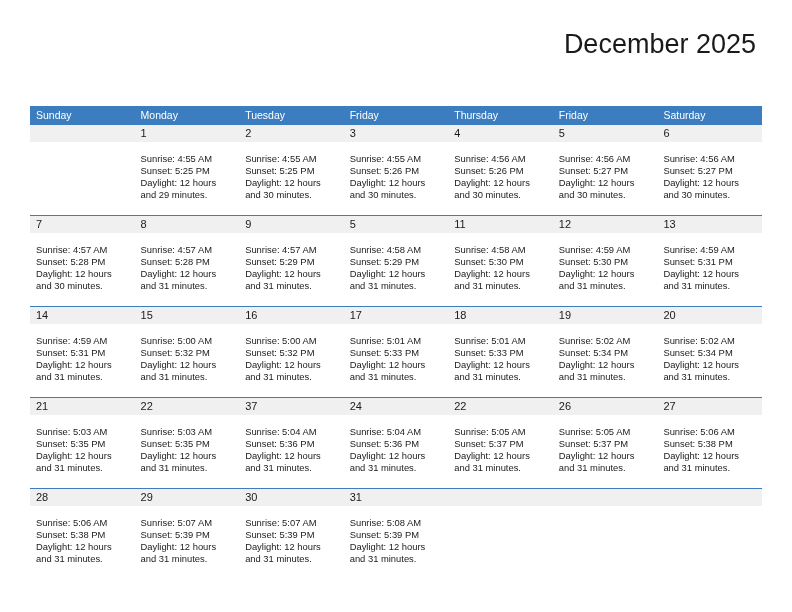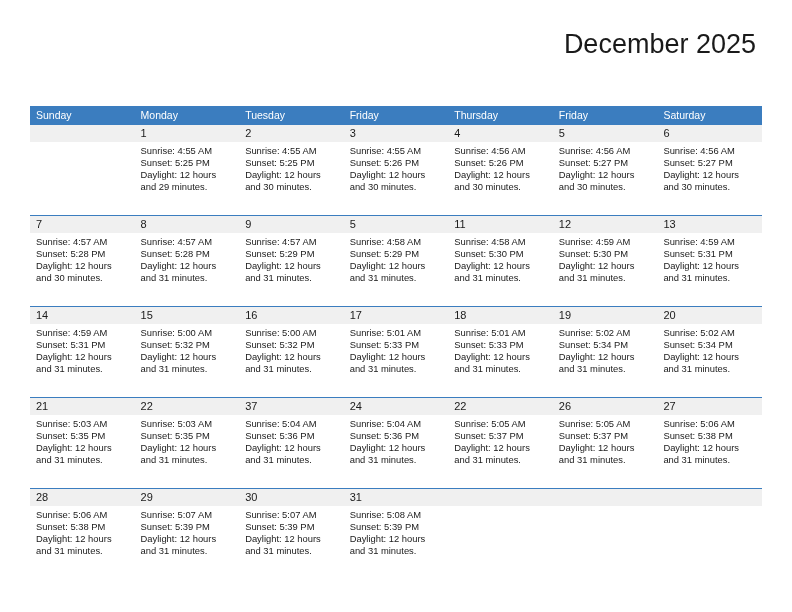--- a/index.html
+++ b/index.html
@@ -138,21 +138,21 @@
     font-size: 11px;
     line-height: 17px;
     padding-left: 6px;
     color: #1a1a1a;
     box-sizing: border-box;
   }
   .cell-empty .daynum-band {
     background: #f0f0f0;
   }
   .cell-body {
-    padding: 3px 6px 0 6px;
+    padding: 11px 6px 0 6px;
     font-size: 9.4px;
     line-height: 12.1px;
     color: #1a1a1a;
   }
   .cell-body div {
     white-space: nowrap;
   }
 </style>
 </head>
 <body>

